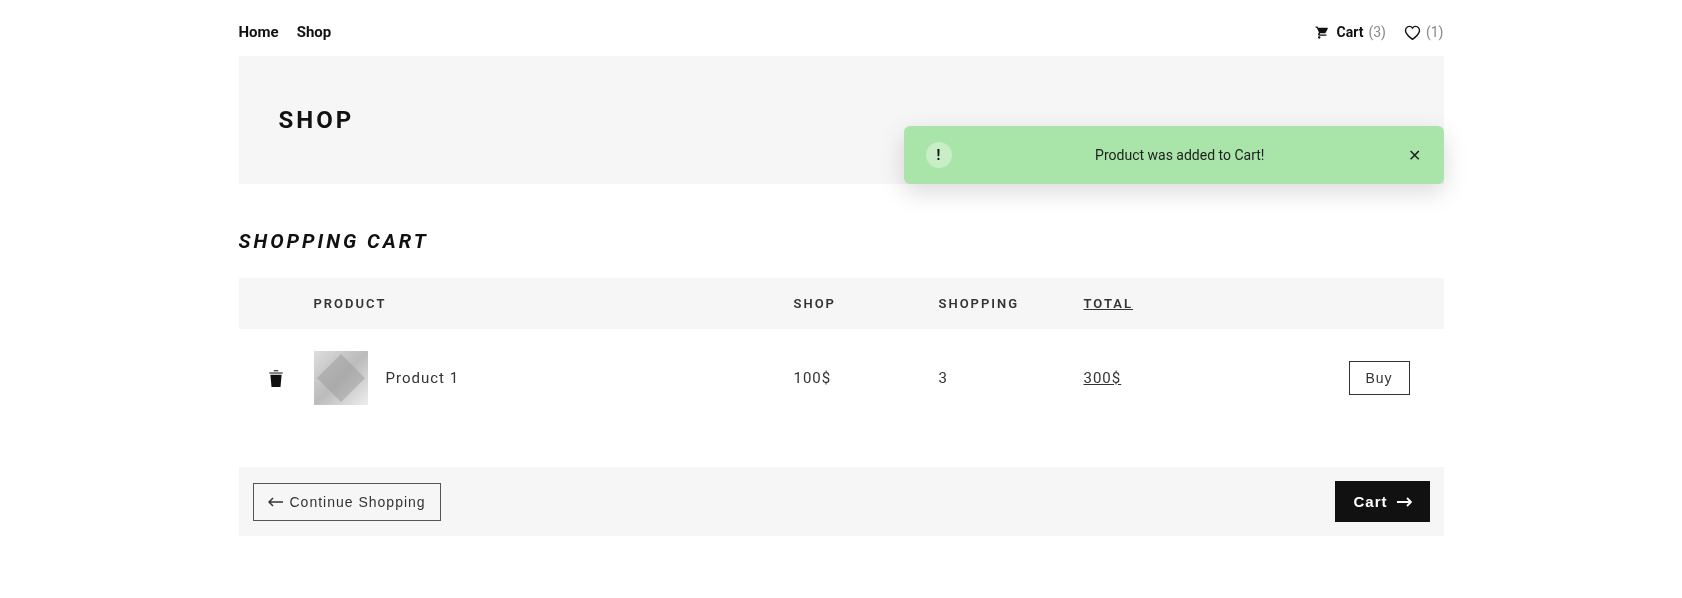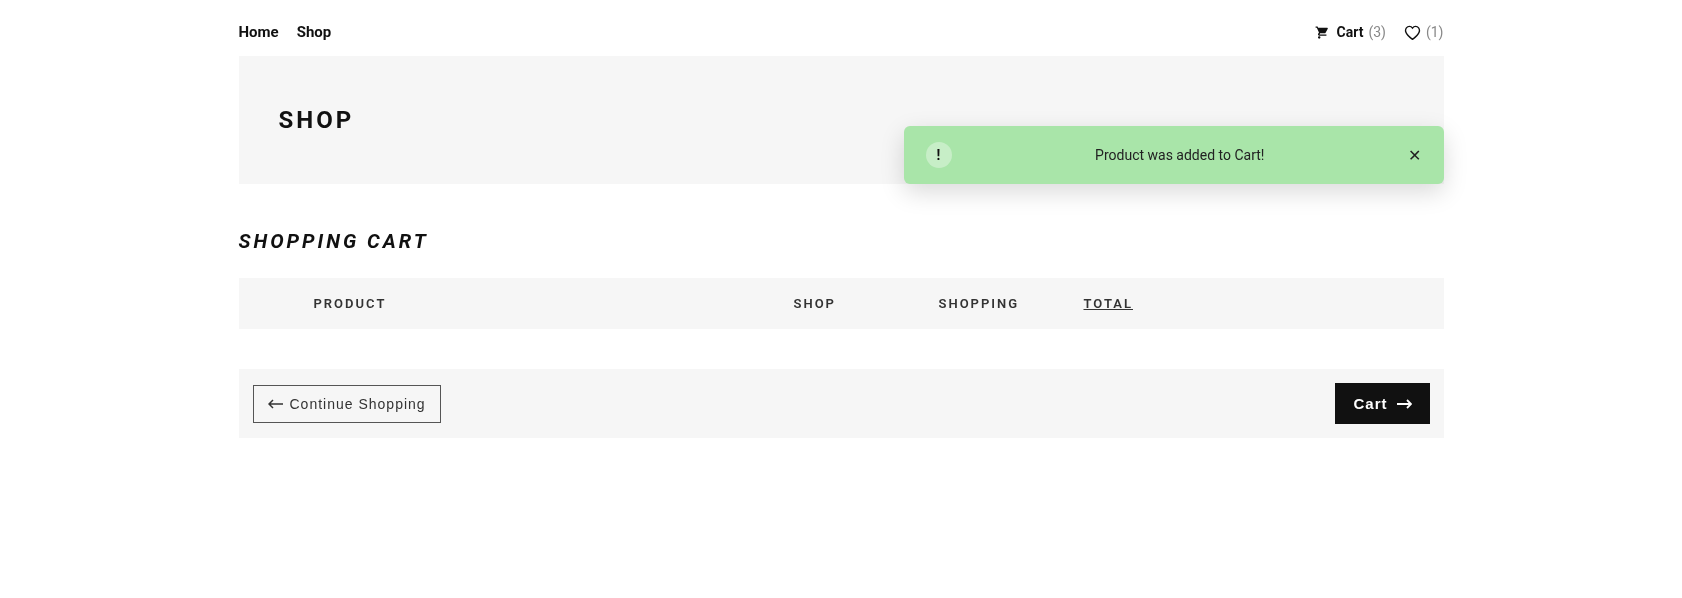--- a/index.html
+++ b/index.html
@@ -254,20 +254,42 @@
   <h2 class="section-title">SHOPPING CART</h2>
 
   <div class="cart-table">
     <div class="cart-header">
       <div class="col-remove"></div>
       <div class="col-product">PRODUCT</div>
       <div class="col-price">SHOP</div>
       <div class="col-qty">SHOPPING</div>
       <div class="col-total">TOTAL</div>
       <div class="col-action"></div>
+    </div>
+    <div class="cart-row">
+      <div class="col-remove trash-btn">
+        <span class="icon">
+          <svg width="16" height="18" viewBox="0 0 14 16" fill="#111">
+              <path d="M1 3h12v1H1zM2 5h10l-1 11H3L2 5zm3-4h4v1H5V1z"></path>
+              <rect x="4" y="6" width="1" height="8"></rect>
+              <rect x="6.5" y="6" width="1" height="8"></rect>
+              <rect x="9" y="6" width="1" height="8"></rect>
+            </svg>
+        </span>
+      </div>
+      <div class="col-product product-cell">
+        <div class="product-img"></div>
+        <span>Product 1</span>
+      </div>
+      <div class="col-price">100$</div>
+      <div class="col-qty">3</div>
+      <div class="col-total">300$</div>
+      <div class="col-action">
+        <button class="buy-btn">Buy</button>
+      </div>
     </div>
   </div>
 
   <div class="footer-bar">
     <button class="continue-btn">
       <span>
         <svg width="16" height="10" viewBox="0 0 16 10" fill="none" stroke="#333" stroke-width="1.5">
             <path d="M15 5H1M5 1L1 5l4 4"></path>
           </svg>
       </span>

